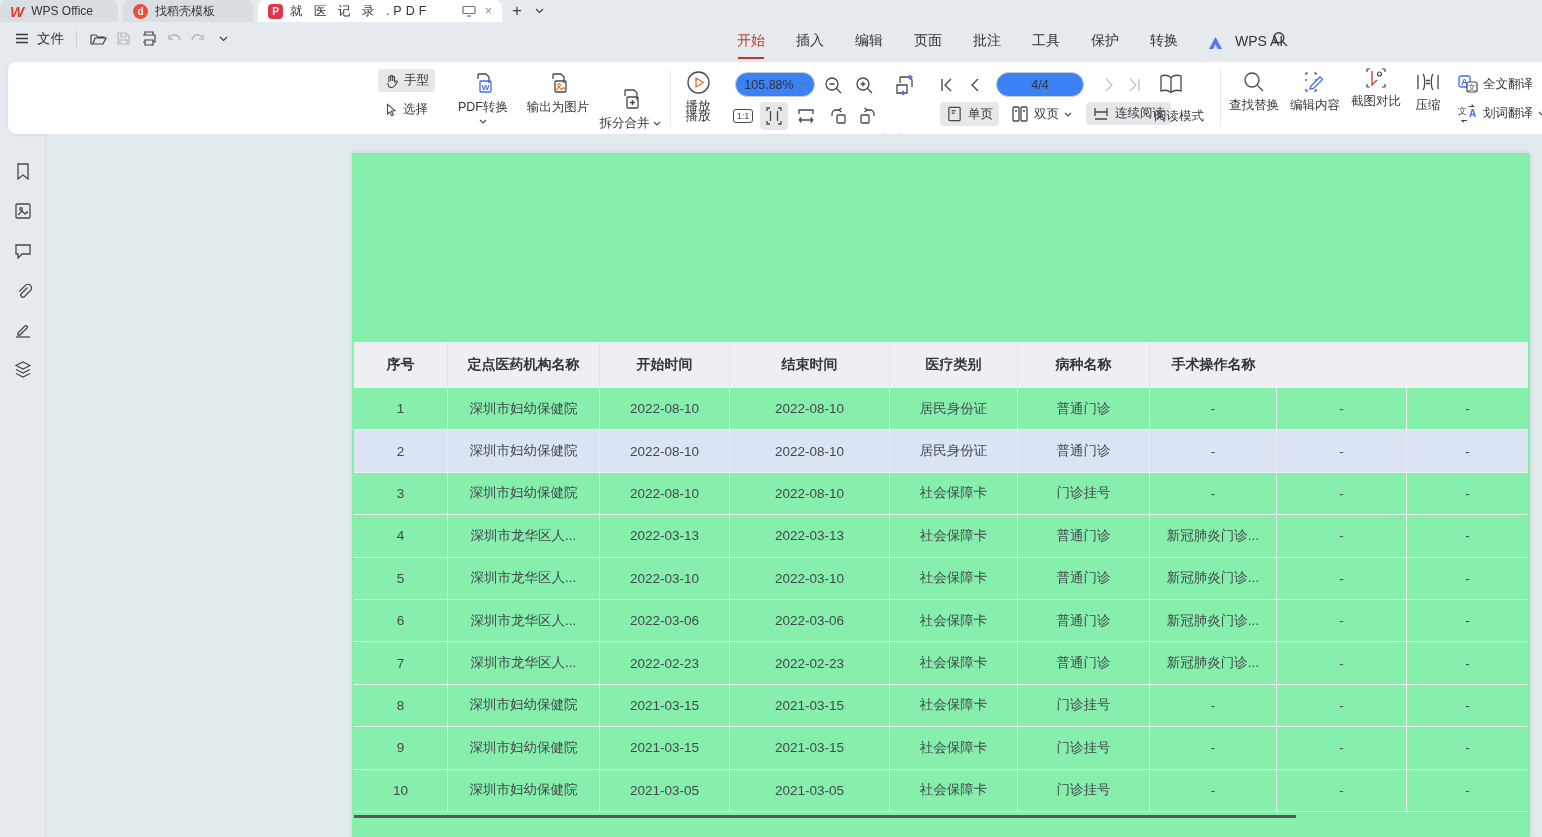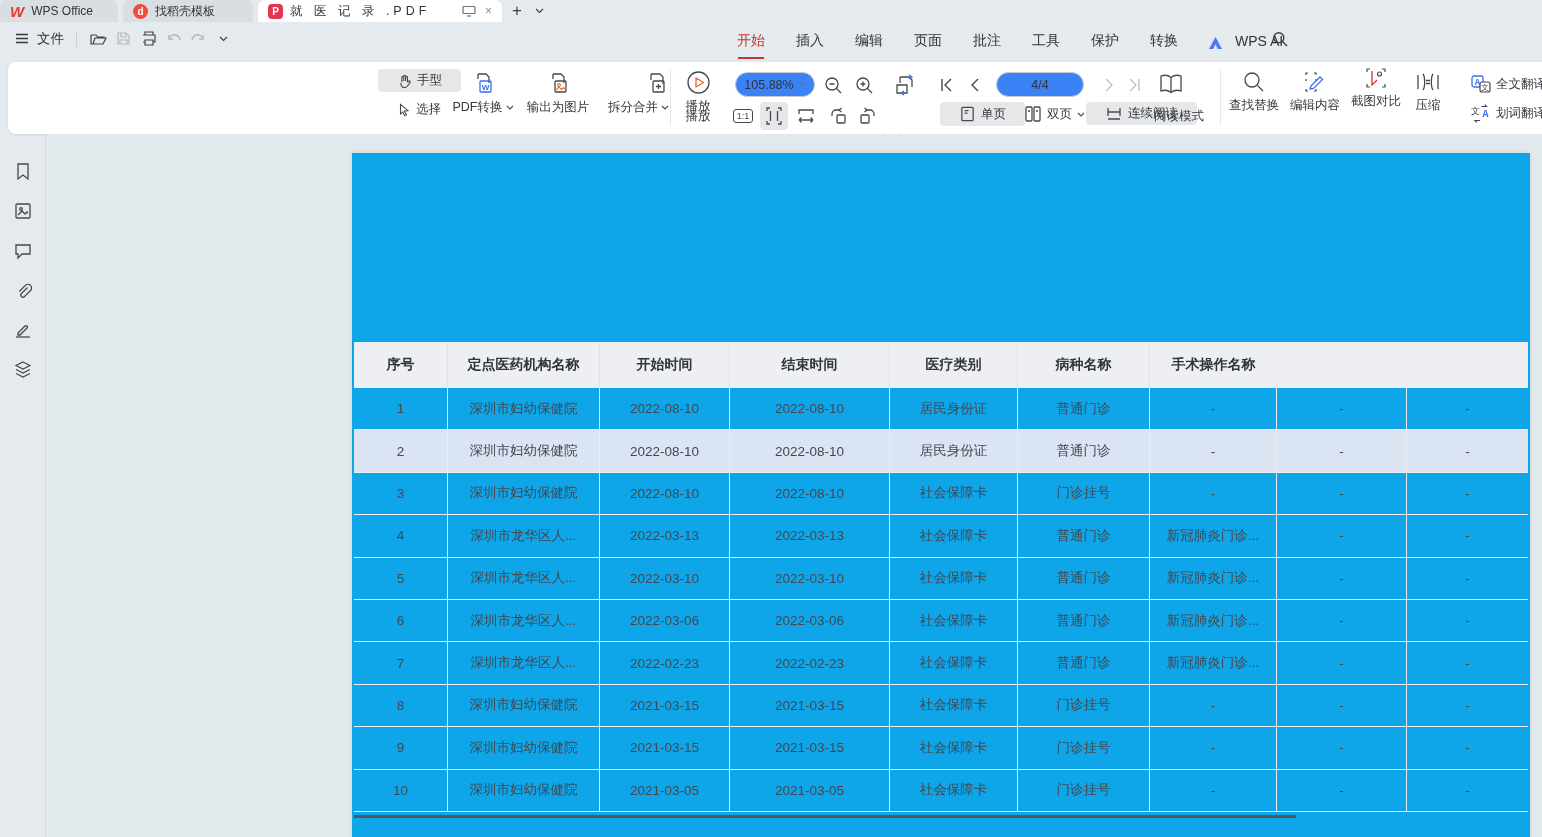--- a/index.html
+++ b/index.html
@@ -27,36 +27,36 @@
   .menus { position:absolute; left:736px; top:0; height:38px; display:flex; align-items:center; gap:29px; font-size:14px; color:#2f343a; }
   .menu-item { position:relative; padding:2px 1px; white-space:nowrap; }
   .menu-item.active { color:#c0392e; }
   .menu-item.active::after { content:""; position:absolute; left:2px; right:2px; bottom:-7px; height:2.5px; background:#c0392e; }
   .ai-item { display:flex; align-items:flex-end; gap:13px; }
   .menu-search { position:absolute; left:1272px; top:9px; }
 
   
   .panel { position:absolute; left:8px; top:62px; right:-10px; height:72px; background:#fff; border-radius:8px; box-shadow:0 1px 3px rgba(40,60,70,.10); }
   .panel .abs { position:absolute; }
-  .tbtn { display:flex; align-items:center; gap:5px; font-size:12.5px; color:#33383e; border-radius:4px; padding:3px 19px; white-space:nowrap;font-family:Liberation Mono, monospace; }
+  .tbtn { display:flex; align-items:center; gap:5px; font-size:12.5px; color:#33383e; border-radius:4px; padding:3px 6px; white-space:nowrap; }
   .tbtn.sel, .ibtn.sel { background:#e5e7e9; }
   .tcol { display:flex; flex-direction:column; align-items:center; gap:3px; font-size:12.5px; color:#33383e; text-align:center; }
   .ibtn { display:flex; align-items:center; justify-content:center; border-radius:4px; }
   .pillbox { display:flex; align-items:center; justify-content:center; gap:4px; border:1px solid #c6cbcf; border-radius:13px; background:#3b82f6; font-size:12.5px; color:#2f343a; }
   .lbl { font-size:12.5px; color:#33383e; white-space:nowrap; }
   .hsep { width:1px; background:#e6e8ea; }
   .cv { flex:0 0 auto; }
 
   
   .sidebar { position:absolute; left:0; top:134px; width:46px; bottom:0; border-right:1px solid #d4dbdf; }
   .side-ic { position:absolute; left:13px; width:20px; height:20px; }
 
   
   .docarea { position:absolute; left:47px; top:134px; right:0; bottom:0; background:#e2e9ec; }
-  .page { position:absolute; left:305px; top:19px; width:1178px; bottom:0; background:#0ea5e9; box-shadow:0 0 4px rgba(50,70,80,.15); }
+  .page { position:absolute; left:305px; top:19px; width:1178px; bottom:0; background:#86efac; box-shadow:0 0 4px rgba(50,70,80,.15); }
   .table { position:absolute; left:2px; top:189px; width:1174px; }
   .thead, .trow { display:grid; grid-template-columns:94px 152px 130px 160px 128px 132px 127px 130px 121px; }
   .thead { background:#edeff2; }
   .hcell { height:46px; display:flex; align-items:center; justify-content:center; font-size:14px; font-weight:bold; color:#30353b; border-right:1px solid #dfe2e6; white-space:nowrap; overflow:hidden; }
   .hcell:last-child { border-right:none; }
   .tcell { height:42.4px; display:flex; align-items:center; justify-content:center; font-size:13.5px; color:#44484e; border-right:1px solid #e9ebee; border-bottom:1px solid #edeff1; white-space:nowrap; overflow:hidden; }
   .tcell:last-child { border-right:none; }
   .trow.hl .tcell { background:#dae4f2; }
   .tbl-endbar { position:absolute; left:2px; top:662px; width:942px; height:3px; background:#54575b; }
 
@@ -184,37 +184,37 @@
       <span>选择</span>
     </div>
 
     <div class="abs tcol" style="left:437px;top:8px;width:76px;">
       <svg class="ic" width="26" height="26" viewBox="0 0 26 26" fill="none">
           <path d="M8 4h8l3 3v6" stroke="#45494e" stroke-width="1.3"></path>
           <path d="M8 4v5" stroke="#45494e" stroke-width="1.3"></path>
           <rect x="10" y="11" width="11" height="11" rx="1" stroke="#3b6df0" stroke-width="1.3"></rect>
           <text x="15.5" y="19.5" font-size="8" font-weight="bold" fill="#3b6df0" text-anchor="middle">W</text>
         </svg>
-      <span style="display:flex;align-items:center;gap:3px;">
+      <span style="display:flex;align-items:center;gap:3px;flex-direction:column;">
           <span>PDF转换</span>
           <svg class="cv" width="8" height="5" viewBox="0 0 8 5" fill="none" stroke="#45494e" stroke-width="1.1">
             <polyline points="1,1 4,4 7,1"></polyline>
           </svg>
         </span>
     </div>
     <div class="abs tcol" style="left:509px;top:8px;width:82px;">
       <svg class="ic" width="26" height="26" viewBox="0 0 26 26" fill="none">
           <path d="M8 4h8l3 3v6M8 4v5" stroke="#45494e" stroke-width="1.3"></path>
           <rect x="10" y="11" width="11" height="11" rx="1" stroke="#45494e" stroke-width="1.3"></rect>
           <circle cx="14" cy="15" r="1.4" stroke="#e8702a" stroke-width="1.1"></circle>
           <path d="M11 20l3-3 2.5 2.5 2-2 2.5 2.5" stroke="#e8702a" stroke-width="1.1"></path>
         </svg>
       <span>输出为图片</span>
     </div>
-    <div class="abs tcol" style="left:583px;top:8px;width:78px;align-items:flex-end;">
+    <div class="abs tcol" style="left:583px;top:24px;width:78px;">
       <svg class="ic" width="26" height="26" viewBox="0 0 26 26" fill="none" stroke="#45494e" stroke-width="1.3">
           <path d="M8 4h9l3 3v7M8 4v6"></path>
           <rect x="10" y="11" width="11" height="11" rx="1"></rect>
           <path d="M13 16.5h5M15.5 14v5"></path>
         </svg>
       <span style="display:flex;align-items:center;gap:3px;">
           <span>拆分合并</span>
           <svg class="cv" width="8" height="5" viewBox="0 0 8 5" fill="none" stroke="#45494e" stroke-width="1.1">
             <polyline points="1,1 4,4 7,1"></polyline>
           </svg>

